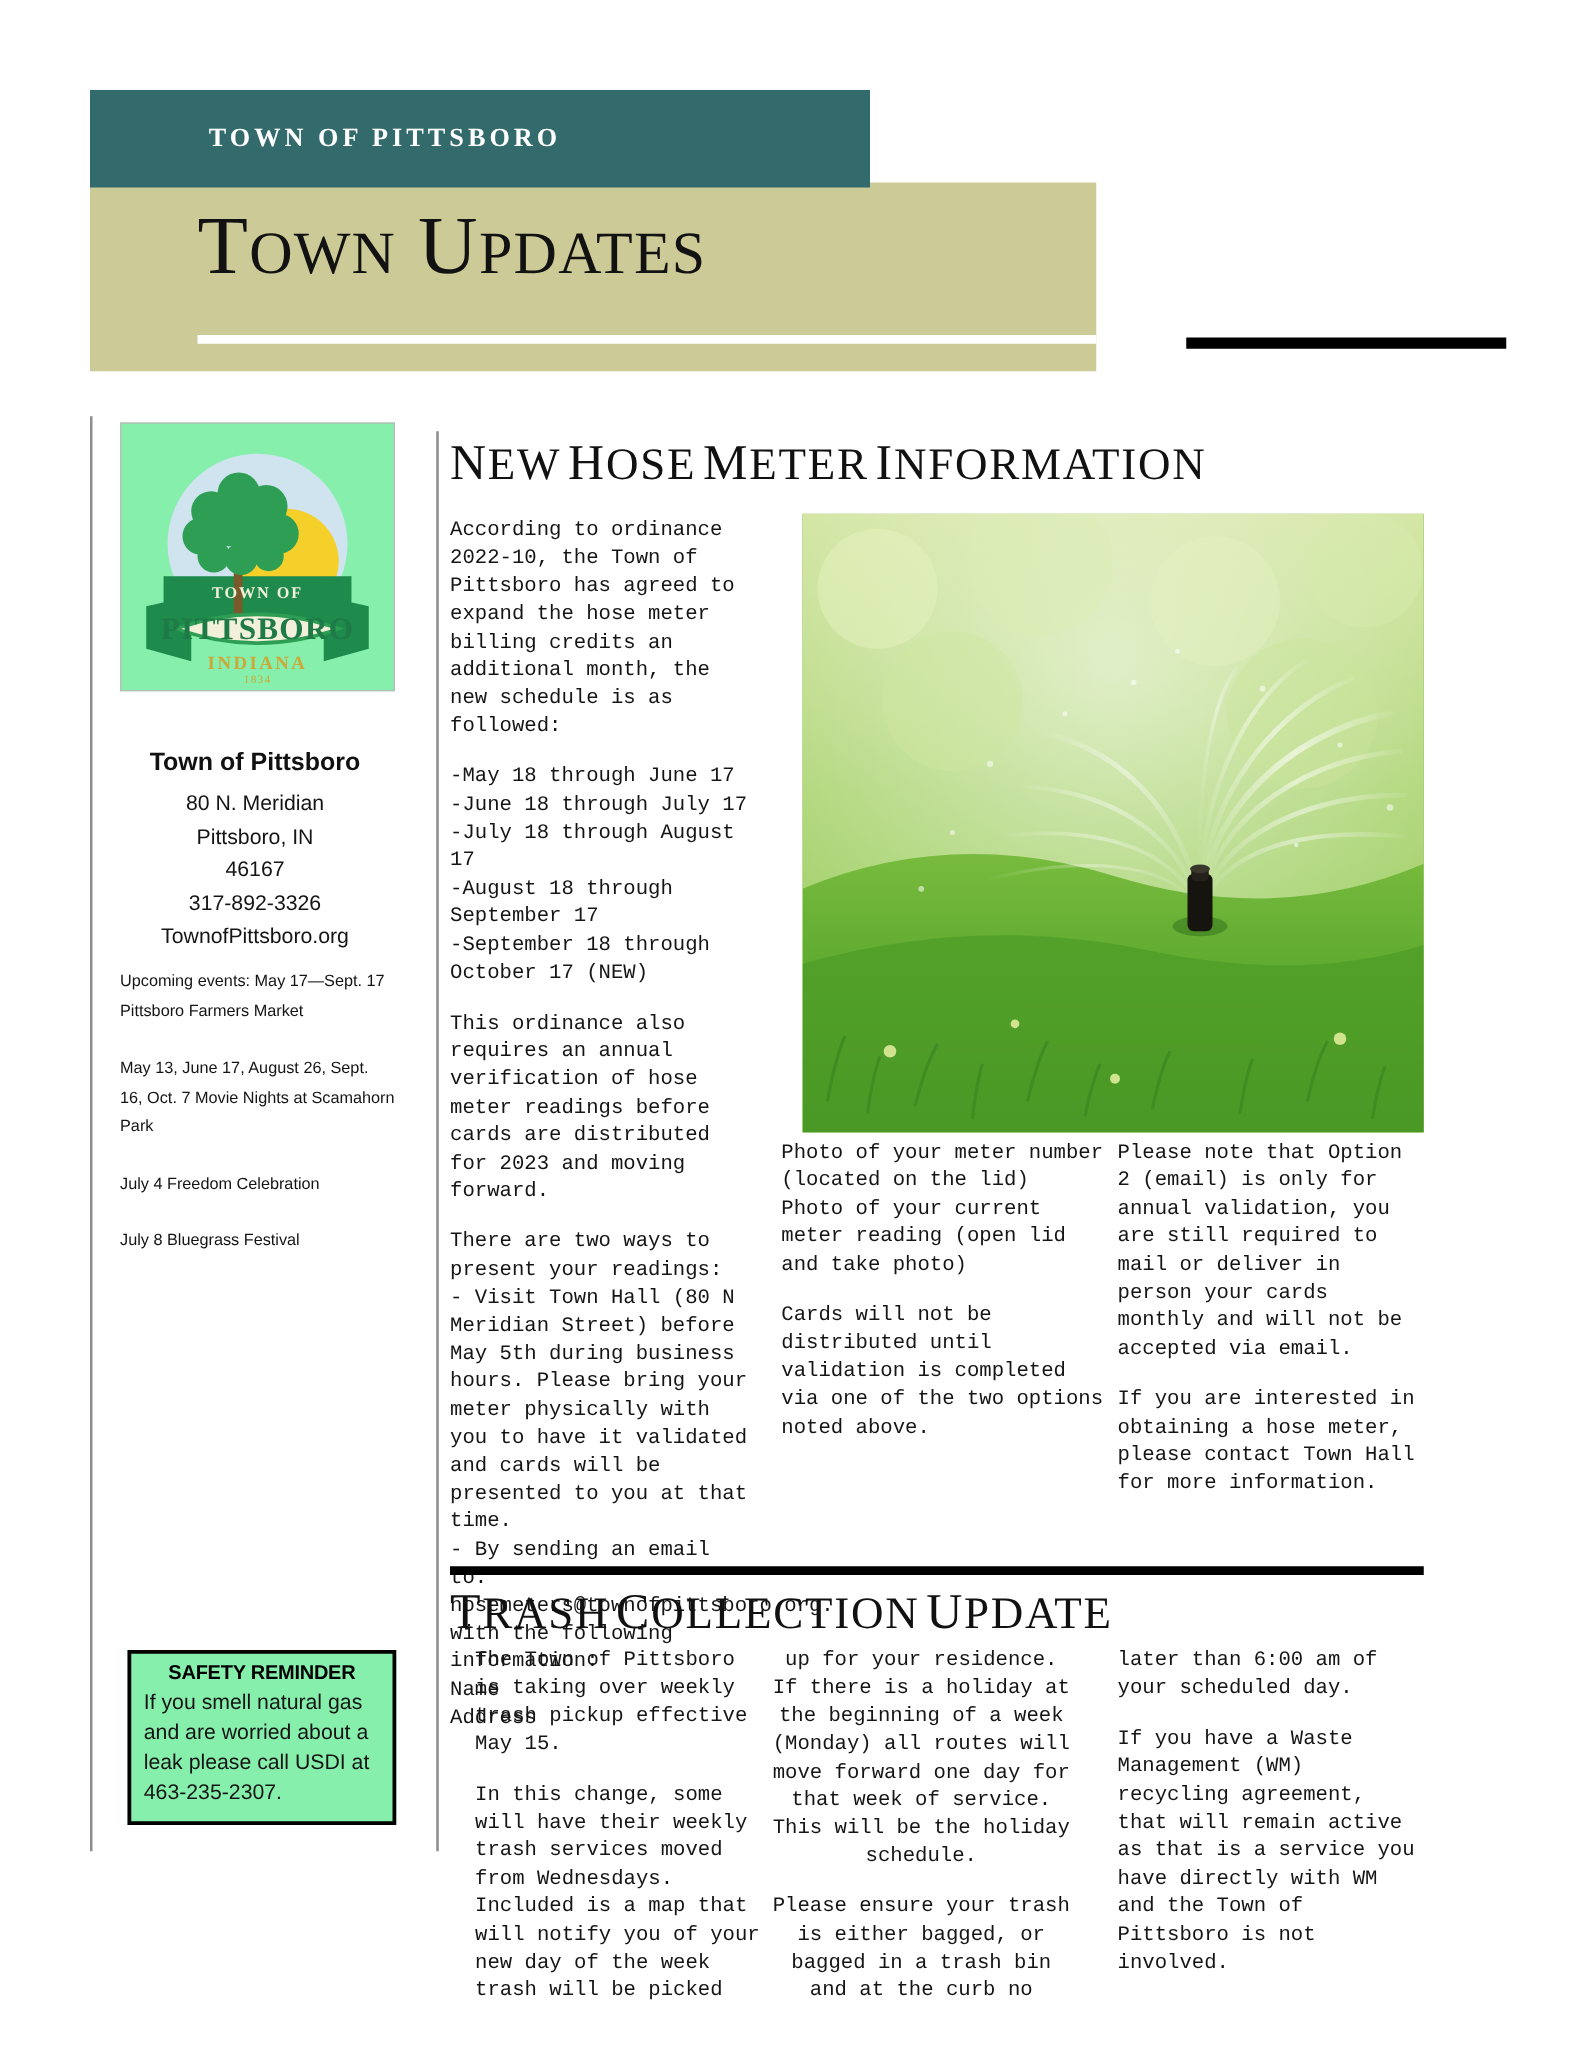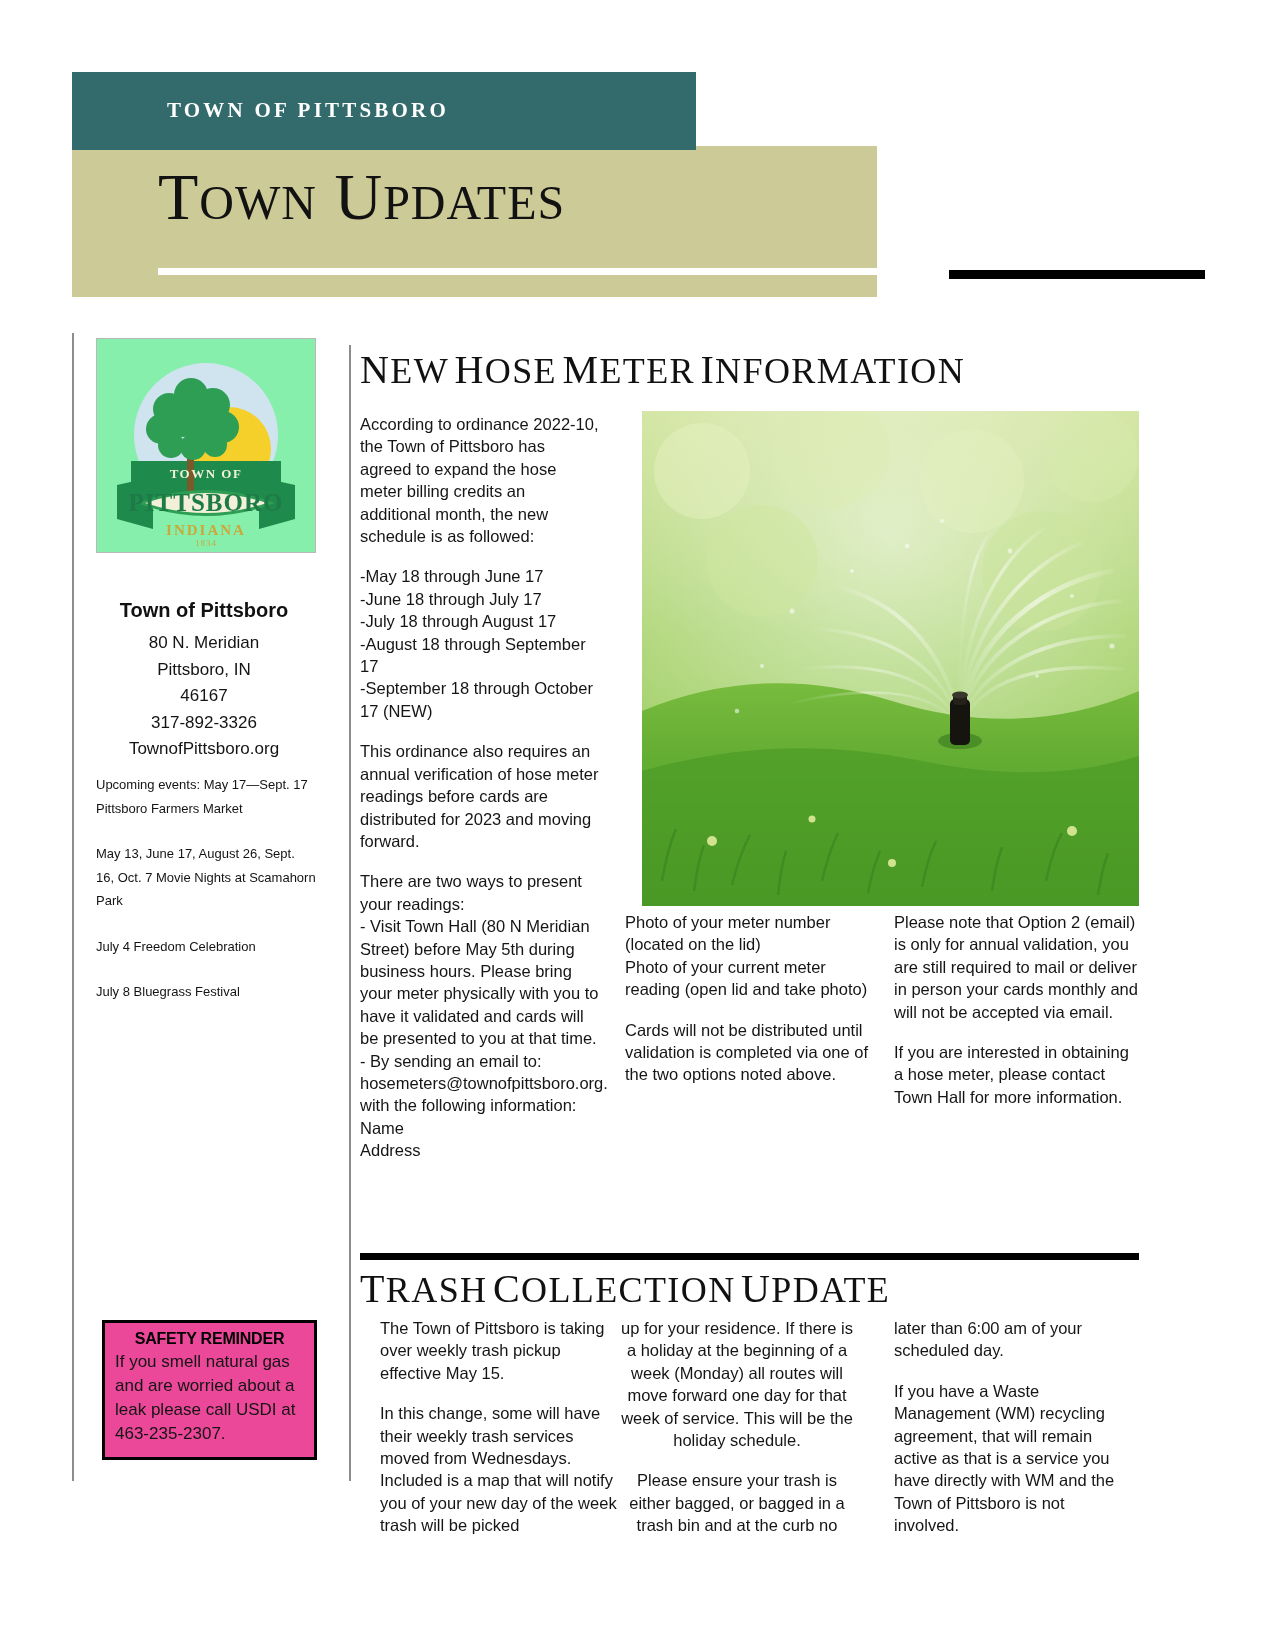--- a/index.html
+++ b/index.html
@@ -52,21 +52,21 @@
   }
   .events{
     position:absolute;left:24px;top:440px;width:220px;
     font-size:13px;line-height:23.5px;color:#141414;
   }
   .events p{margin:0 0 22px 0;}
   .events p:last-child{margin-bottom:0;}
 
   .safety-box{
     position:absolute;left:30px;top:987px;width:215px;height:140px;
-    border:3px solid #000;box-sizing:border-box;background:#ec4899;
+    border:3px solid #000;box-sizing:border-box;background:#86efac;
     padding:7px 10px 0 10px;
   }
   .safety-title{
     text-align:center;font-size:16px;font-weight:bold;letter-spacing:-0.2px;
     color:#000;margin-bottom:2px;
   }
   .safety-text{font-size:17px;line-height:24px;color:#141414;}
 
   
   .main{position:absolute;left:349px;top:333px;width:790px;}
@@ -77,21 +77,21 @@
     color:#111;white-space:nowrap;line-height:1;
   }
   .sec-head .cap{font-size:40px;}
   .sec-head .sc{font-size:36px;}
 
   #hose-head{position:absolute;left:11px;top:17px;letter-spacing:1.4px;}
 
   .body-col{
     position:absolute;font-size:16.5px;line-height:22.4px;color:#151515;
   }
-  .body-col p{margin:0 0 18px 0;}
+  .body-col p{margin:0 0 18px 0;font-family:Liberation Mono, monospace;}
   .body-col p:last-child{margin-bottom:0;}
 
   #hose-c1{left:11px;top:80px;width:240px;}
   #hose-c2{left:276px;top:578px;width:258px;}
   #hose-c3{left:545px;top:578px;width:245px;}
 
   .photo{
     position:absolute;left:293px;top:78px;width:497px;height:495px;
     overflow:hidden;background:#7dbb3b;
   }

